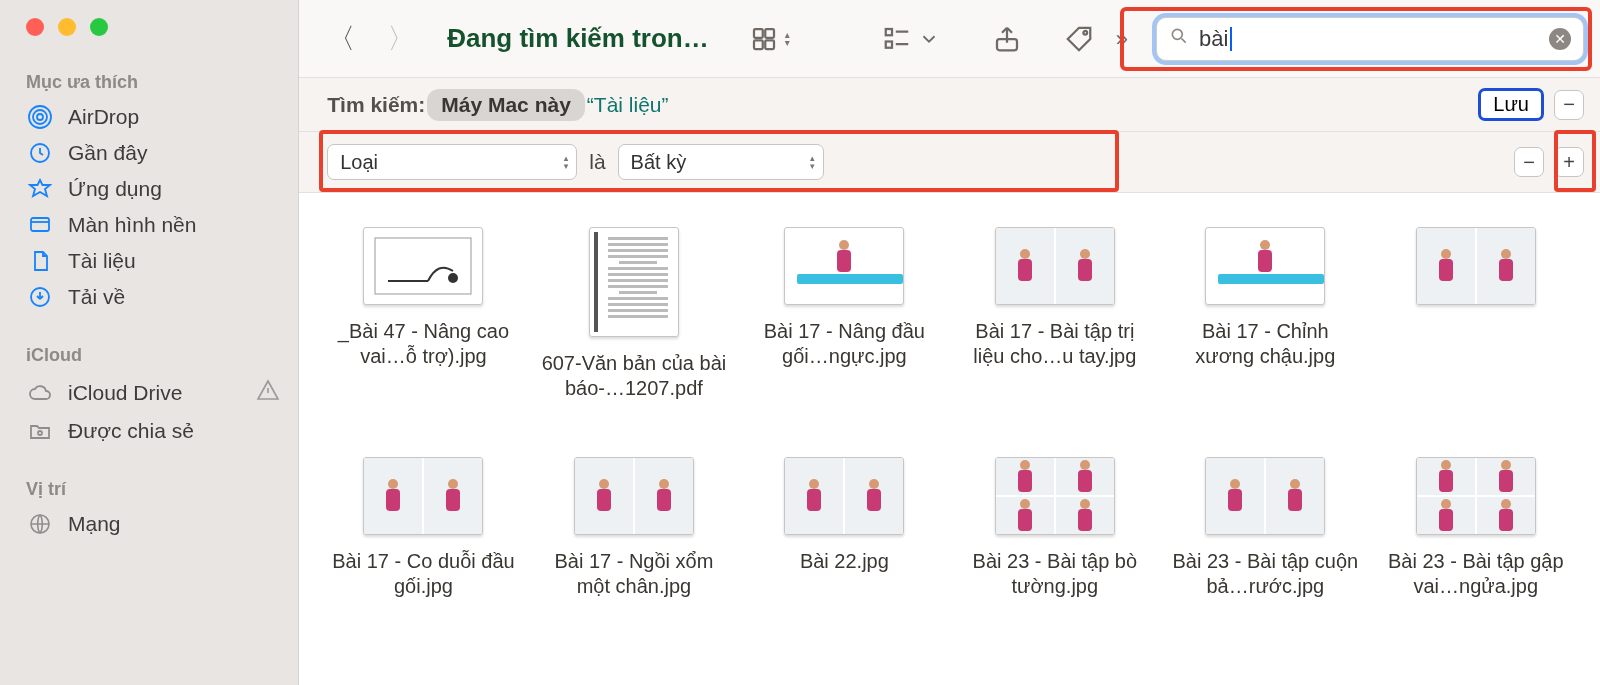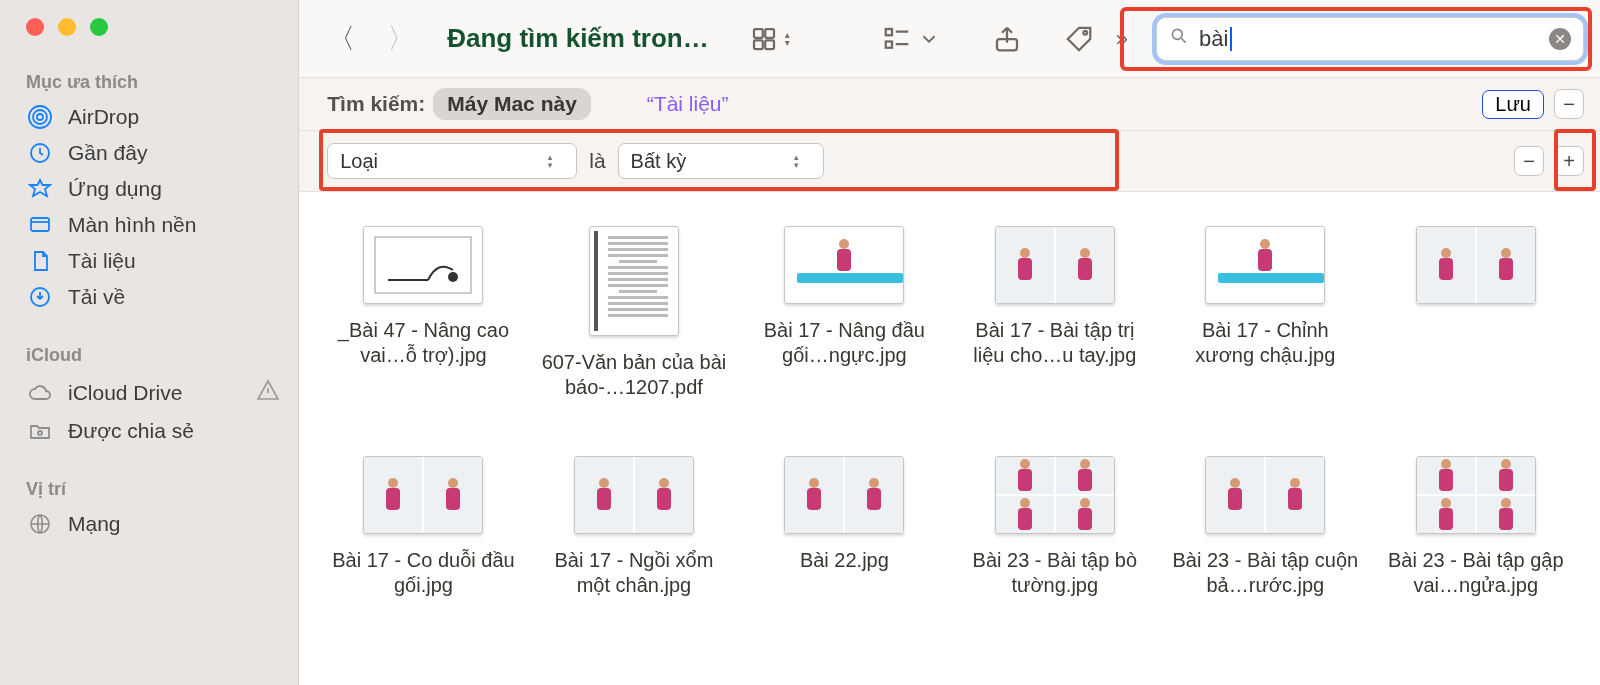--- a/index.html
+++ b/index.html
@@ -115,30 +115,30 @@
   }
 
   
   .scope-row{
     display:flex;align-items:center;
     padding:10px 16px 10px 28px;
     background:#f6f3f1;
     border-bottom:1px solid #e4e0dd;
     font-size:21px;
     color:#55504b;
-    gap:8px;
+    gap:2px;
   }
   .scope-label{font-weight:600;}
   .scope-pill{
     background:#d9d5d2;border-radius:12px;padding:4px 14px;font-weight:600;color:#3a3631;
   }
-  .scope-alt{color:#8b5cf6;margin-left:48px;}
+  .scope-alt{color:#0f766e;}
   .scope-row .right{margin-left:auto;display:flex;align-items:center;gap:10px;}
   .save-btn{
-    font-size:20px;padding:2px 12px;border:1px solid #1d4ed8;border-radius:7px;background:#fff;cursor:pointer;margin-left:27px;
+    font-size:20px;padding:2px 12px;border:3px solid #1d4ed8;border-radius:7px;background:#fff;cursor:pointer;margin-left:27px;
   }
   .square-btn{
     width:30px;height:30px;border:1px solid #c9c5c2;border-radius:7px;background:#fff;
     display:flex;align-items:center;justify-content:center;font-size:20px;color:#444;cursor:pointer;
   }
 
   
   .criteria-row{
     position:relative;
     display:flex;align-items:center;
@@ -152,21 +152,21 @@
     position:absolute;left:20px;top:-2px;width:800px;height:62px;
     border:4px solid #e8402d;border-radius:4px;pointer-events:none;
   }
   .criteria-row .red-box3{
     position:absolute;right:4px;top:-2px;width:42px;height:62px;
     border:4px solid #e8402d;border-radius:4px;pointer-events:none;
   }
   .combo{
     height:36px;border:1px solid #c9c5c2;border-radius:7px;background:#fff;
     display:flex;align-items:center;justify-content:space-between;
-    padding:0 24px 0 12px;font-size:20px;color:#333;cursor:pointer;
+    padding:0 8px 0 12px;font-size:20px;color:#333;cursor:pointer;
   }
   .combo .chev{display:flex;flex-direction:column;font-size:9px;color:#7a7571;line-height:8px;}
   .combo.kind{width:250px;}
   .combo.value{width:206px;}
   .is-label{color:#4a4540;}
   .criteria-row .right{margin-left:auto;display:flex;gap:10px;}
 
   
   .content{
     flex:1;overflow:auto;

